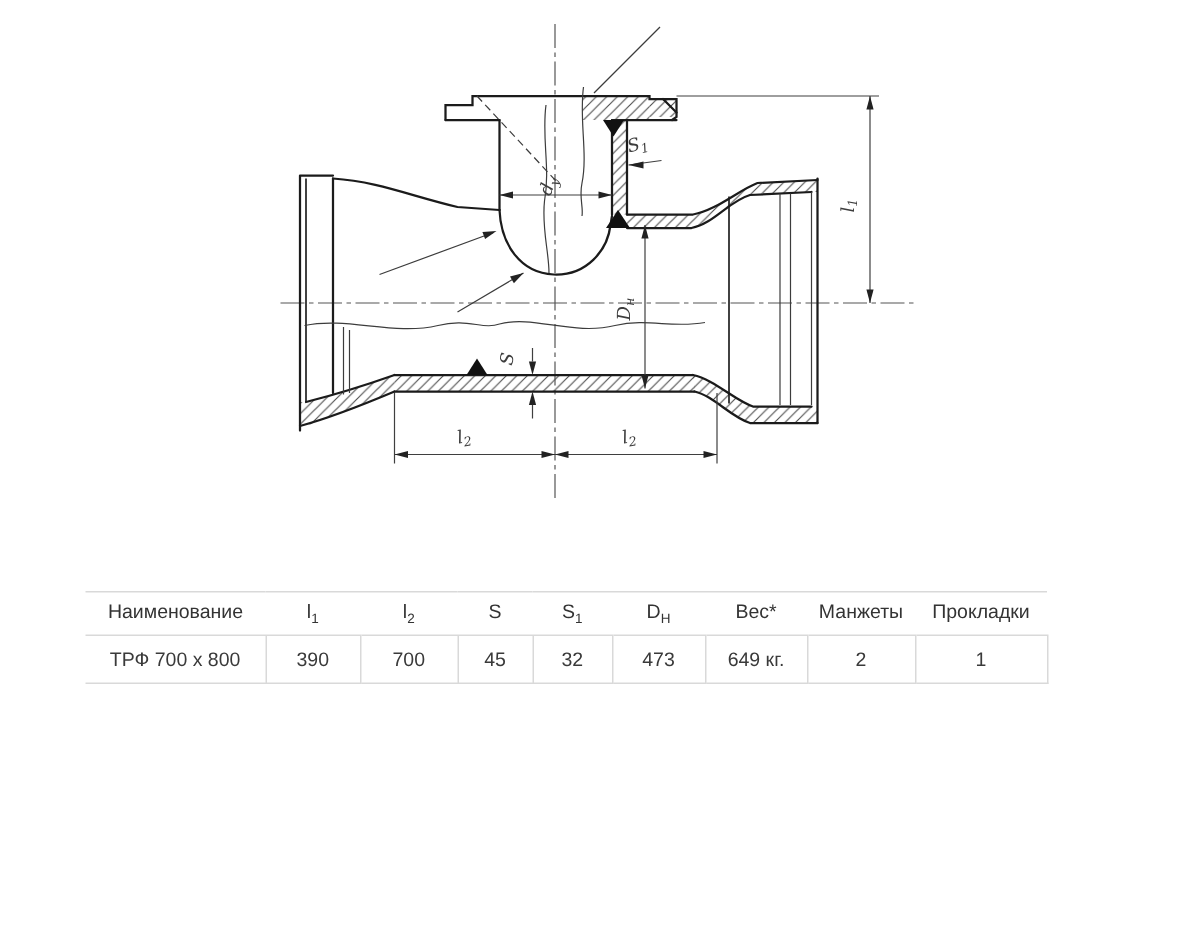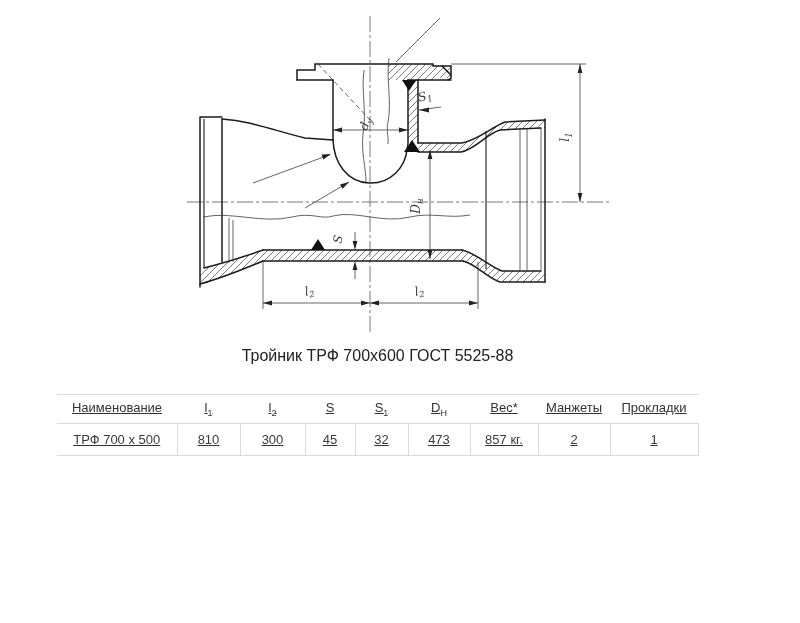--- a/index.html
+++ b/index.html
@@ -18,21 +18,21 @@
   .dimtext { font-family:"DejaVu Serif", serif; font-style:italic; font-size:12px;
              fill:#3d3d3d; text-anchor:middle; }
   .ssub    { font-size:8.5px; }
 
   
   .title { position:absolute; top:347px; left:57px; width:641px; text-align:center;
            font-size:16px; color:#222; }
 
   
   .tbl { position:absolute; left:57px; top:394px; width:641px; border-collapse:collapse;
-         table-layout:fixed; font-size:13px; color:#333; border-top:1px solid #d9d9d9;text-decoration:underline; }
+         table-layout:fixed; font-size:13px; color:#333; border-top:1px solid #d9d9d9; }
   .tbl th { font-weight:normal; border-bottom:1px solid #d9d9d9; height:28px;
             text-align:center; padding:0 4px; white-space:nowrap; }
   .tbl td { border-bottom:1px solid #d9d9d9; border-right:1px solid #d9d9d9;
             height:31px; text-align:center; padding:0 4px; color:#3a3a3a; white-space:nowrap; }
   .tbl sub { font-size:9px; }
 </style>
 </head>
 <body>
 
 <div class="page">
@@ -141,21 +141,20 @@
       <text class="dimtext" x="342" y="240" transform="rotate(-80 342 240)"><tspan>S</tspan></text>
 
       <text class="dimtext" x="310" y="295" transform="rotate(-10 310 295)"><tspan>l</tspan><tspan class="ssub" dy="2.5">2</tspan></text>
 
       <text class="dimtext" x="420" y="295" transform="rotate(-10 420 295)"><tspan>l</tspan><tspan class="ssub" dy="2.5">2</tspan></text>
 
       <text class="dimtext" x="569" y="137" transform="rotate(-90 569 137)"><tspan>l</tspan><tspan class="ssub" dy="2.5">1</tspan></text>
     </g>
   </svg>
 
-  <div class="title">Тройник ТРФ 700х600 ГОСТ 5525-88</div>
 
   <table class="tbl">
     <colgroup>
       <col style="width:120px">
         <col style="width:63px">
         <col style="width:65px">
       <col style="width:50px">
         <col style="width:53px">
         <col style="width:62px">
       <col style="width:68px">
@@ -170,26 +169,26 @@
         <th><span>S</span><sub></sub></th>
         <th><span>S</span><sub>1</sub></th>
         <th><span>D</span><sub>Н</sub></th>
         <th><span>Вес*</span><sub></sub></th>
         <th><span>Манжеты</span><sub></sub></th>
         <th><span>Прокладки</span><sub></sub></th>
       </tr>
     </thead>
     <tbody>
       <tr>
-        <td>ТРФ 700 х 500</td>
-        <td>810</td>
-        <td>300</td>
+        <td>ТРФ 700 х 800</td>
+        <td>390</td>
+        <td>700</td>
         <td>45</td>
         <td>32</td>
         <td>473</td>
-        <td>857 кг.</td>
+        <td>649 кг.</td>
         <td>2</td>
         <td>1</td>
       </tr>
     </tbody>
   </table>
 
 </div>
 
 </body></html>

